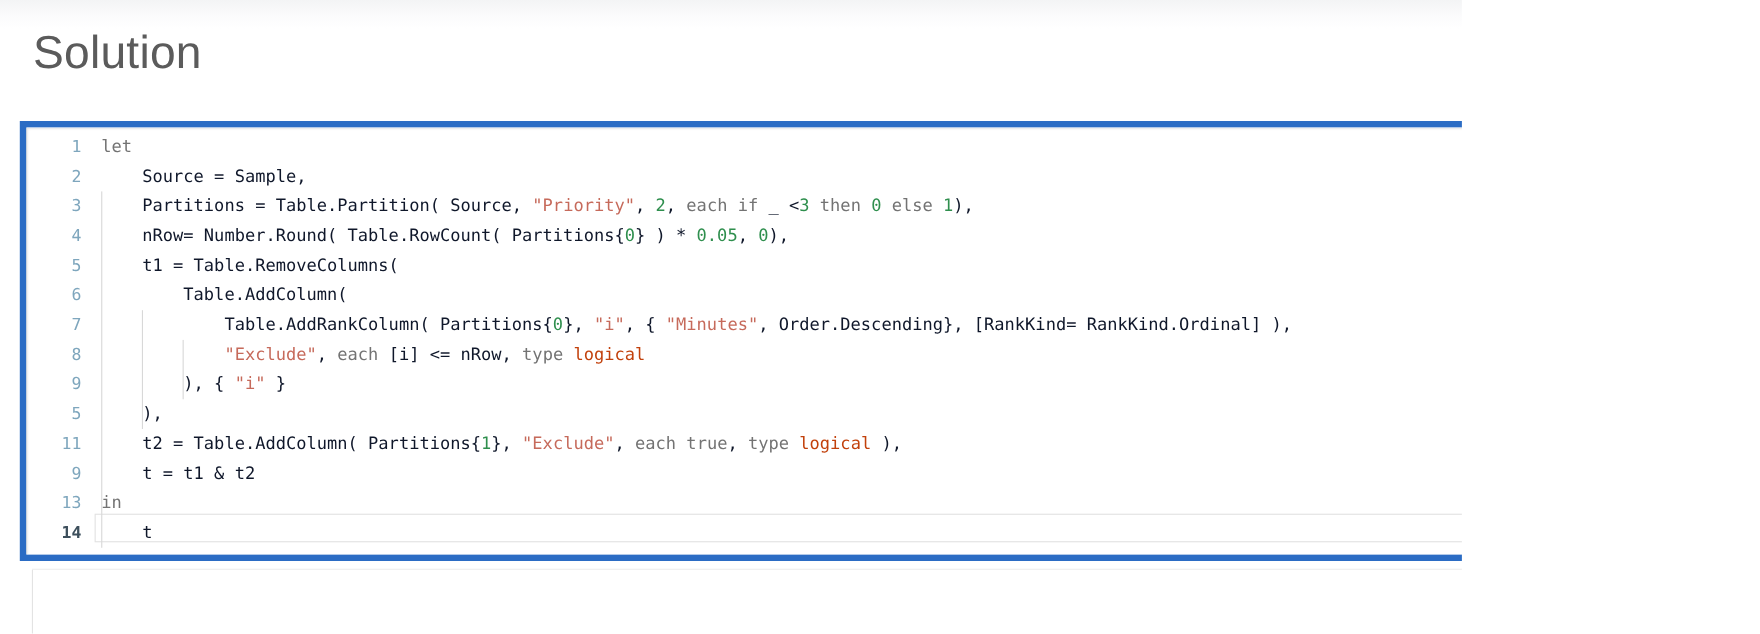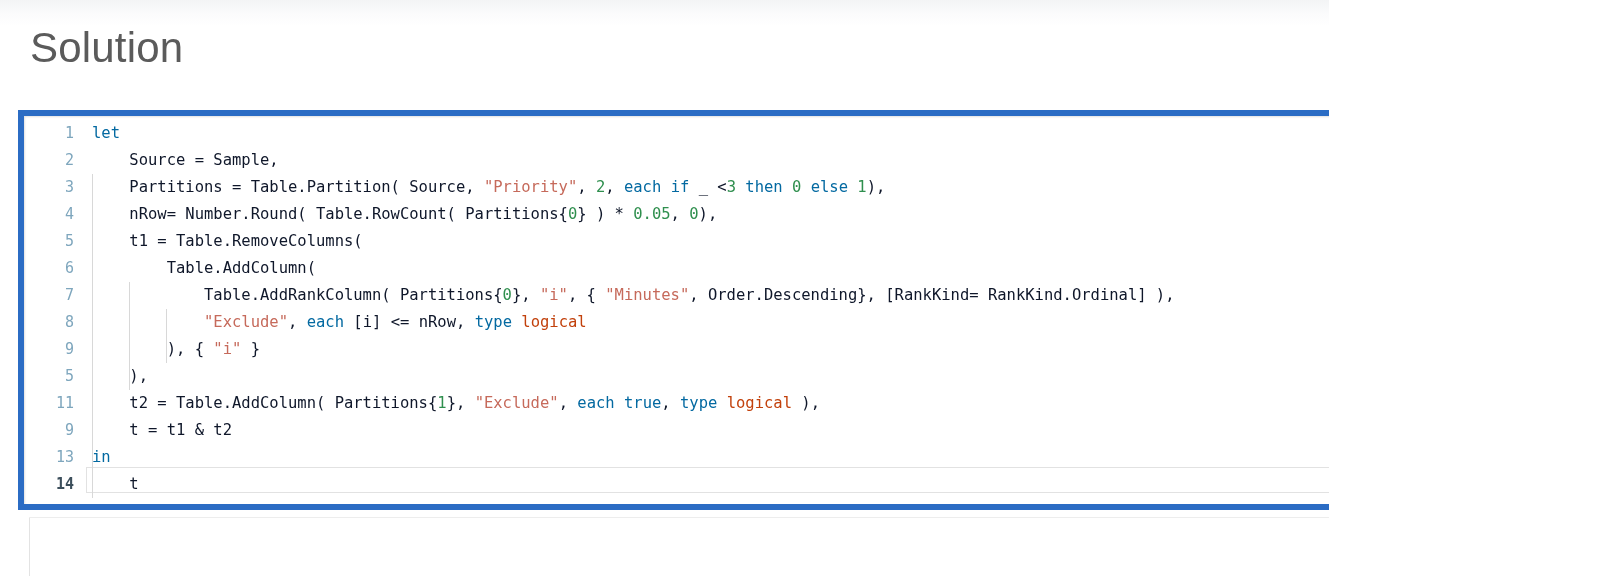--- a/index.html
+++ b/index.html
@@ -229,21 +229,21 @@
     height: 340px;
     pointer-events: none;
   }
   .guide {
     position: absolute;
     width: 1px;
     background: #d8d8d8;
   }
 
   
-  .tk-kw       { color: #0369a1; }
+  .tk-kw       { color: #737373; }
   .tk-str      { color: #c66a5b; }
   .tk-num      { color: #2f8f4e; }
   .tk-type     { color: #c2410c; }
   .tk-plain    { color: #0f172a; }
 </style>
 </head>
 <body>
 
 <div class="app">
 

